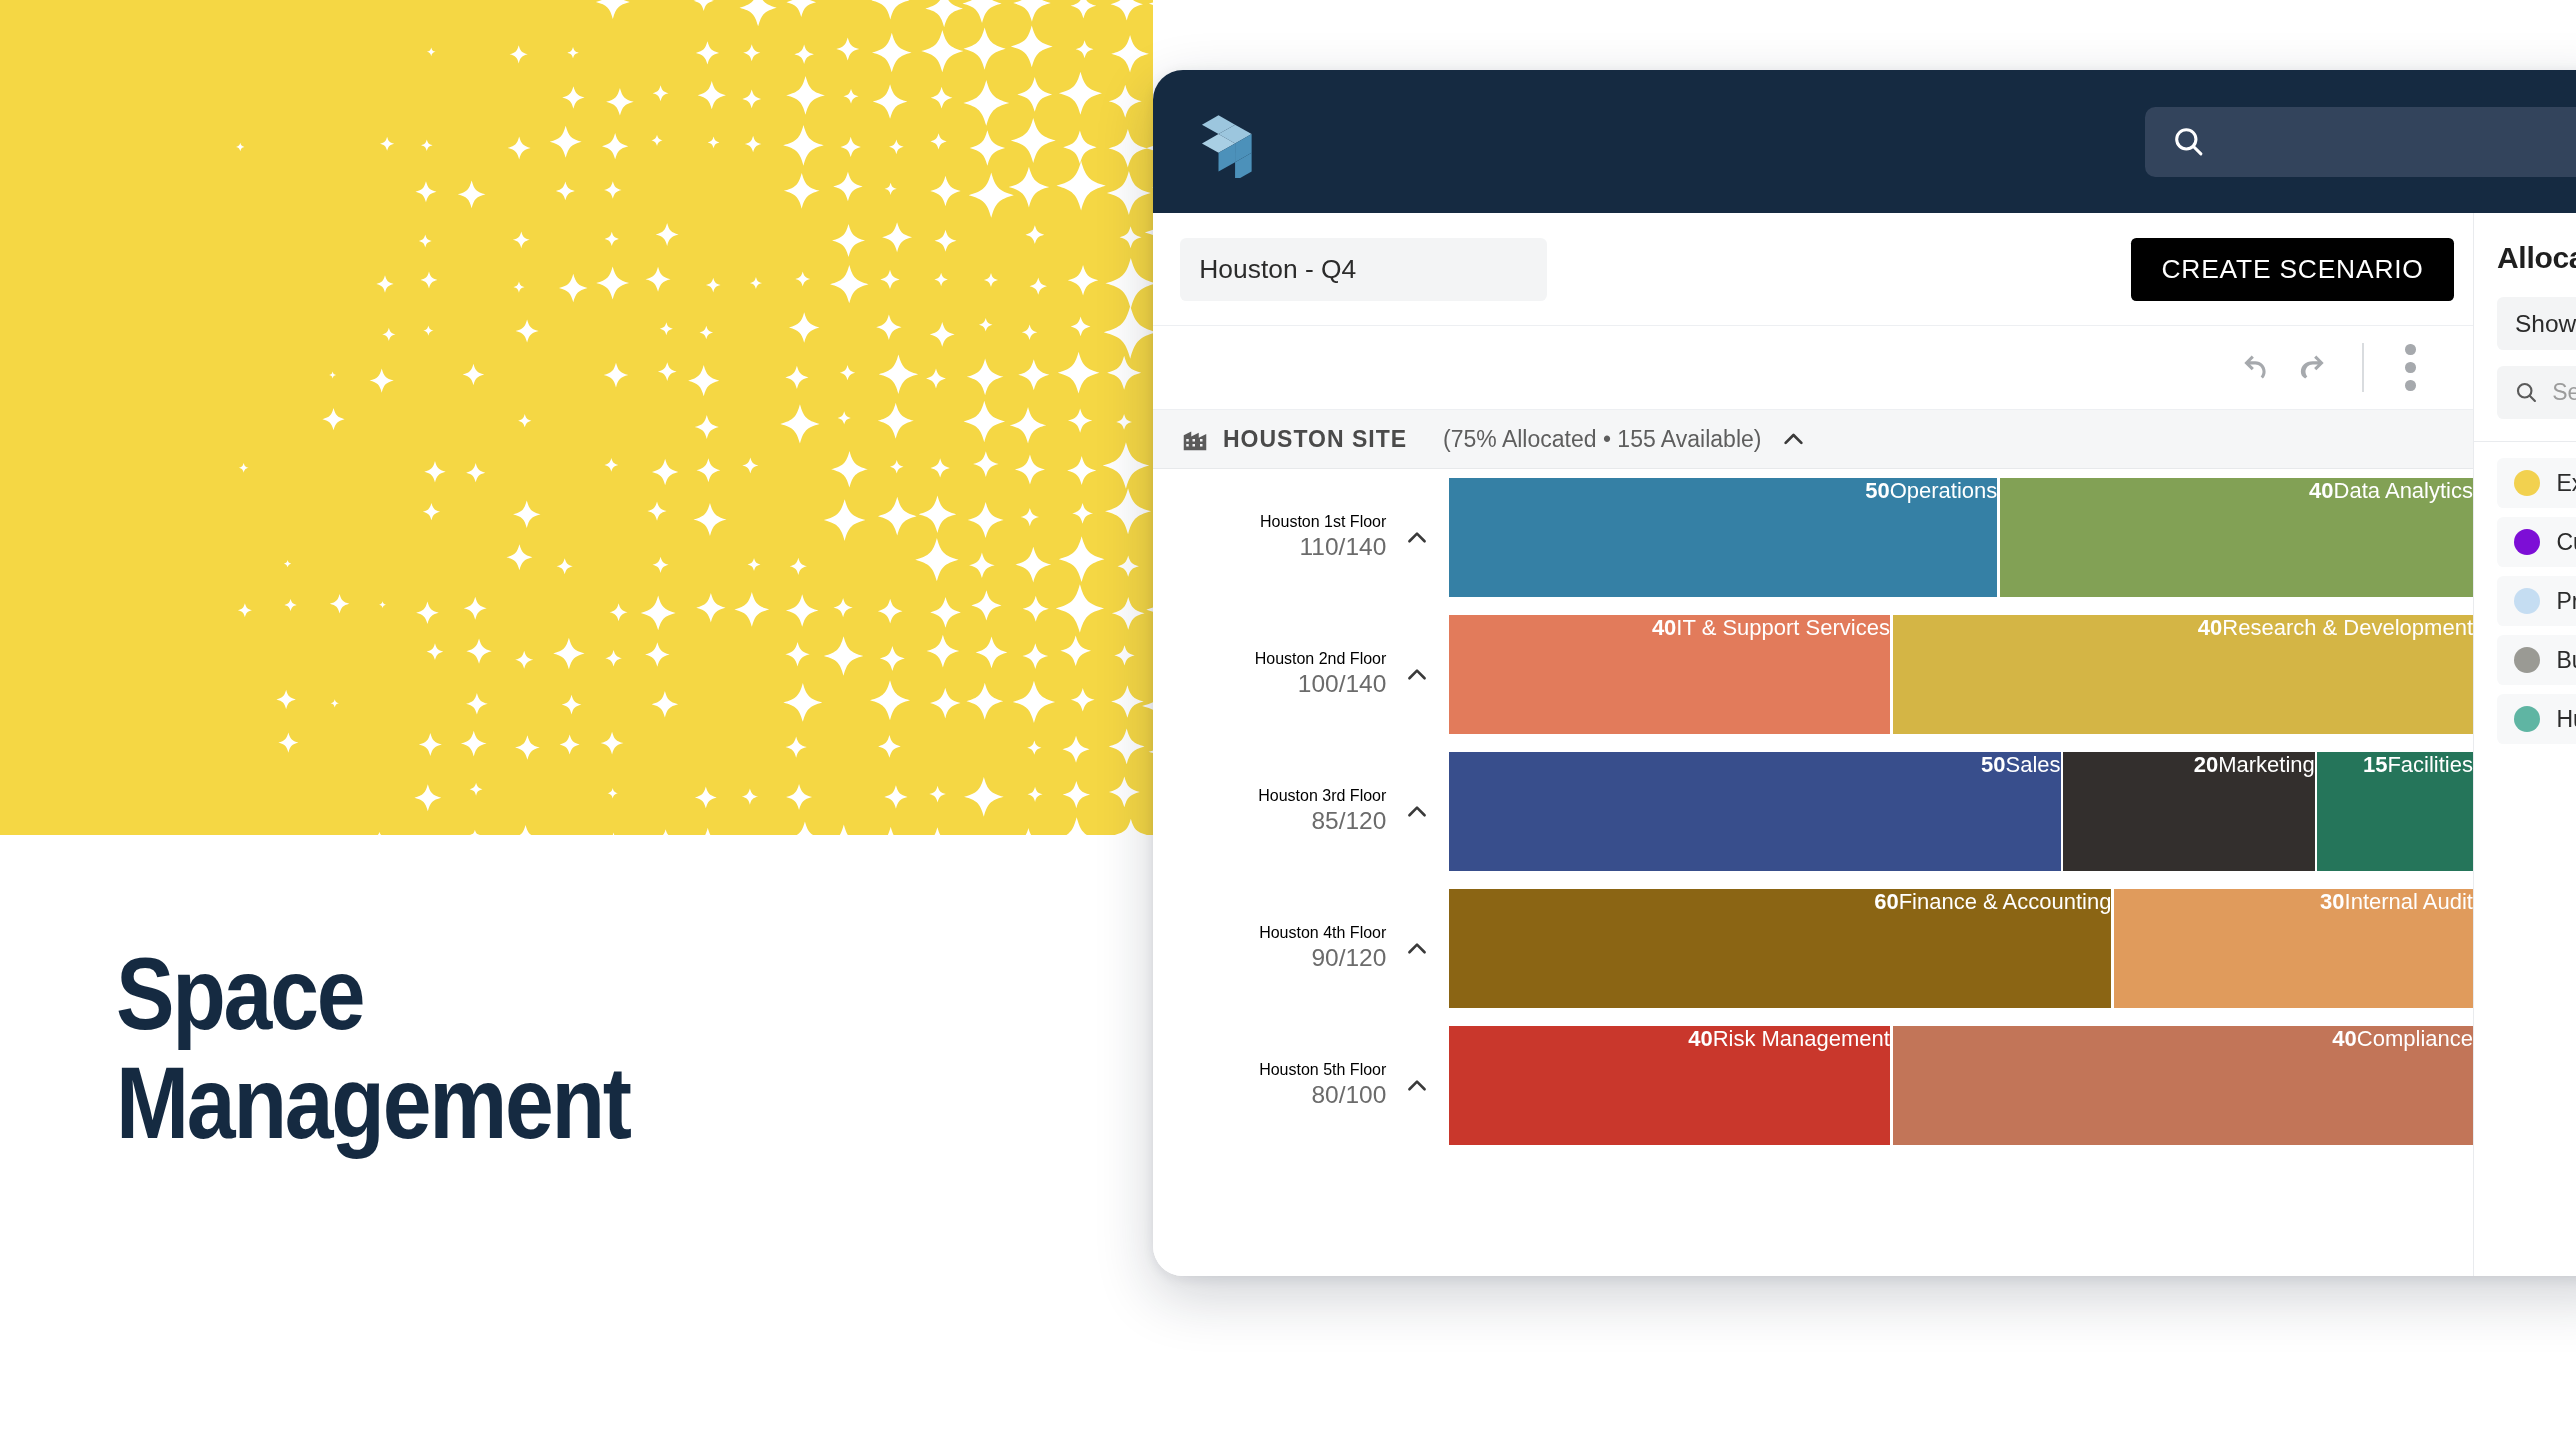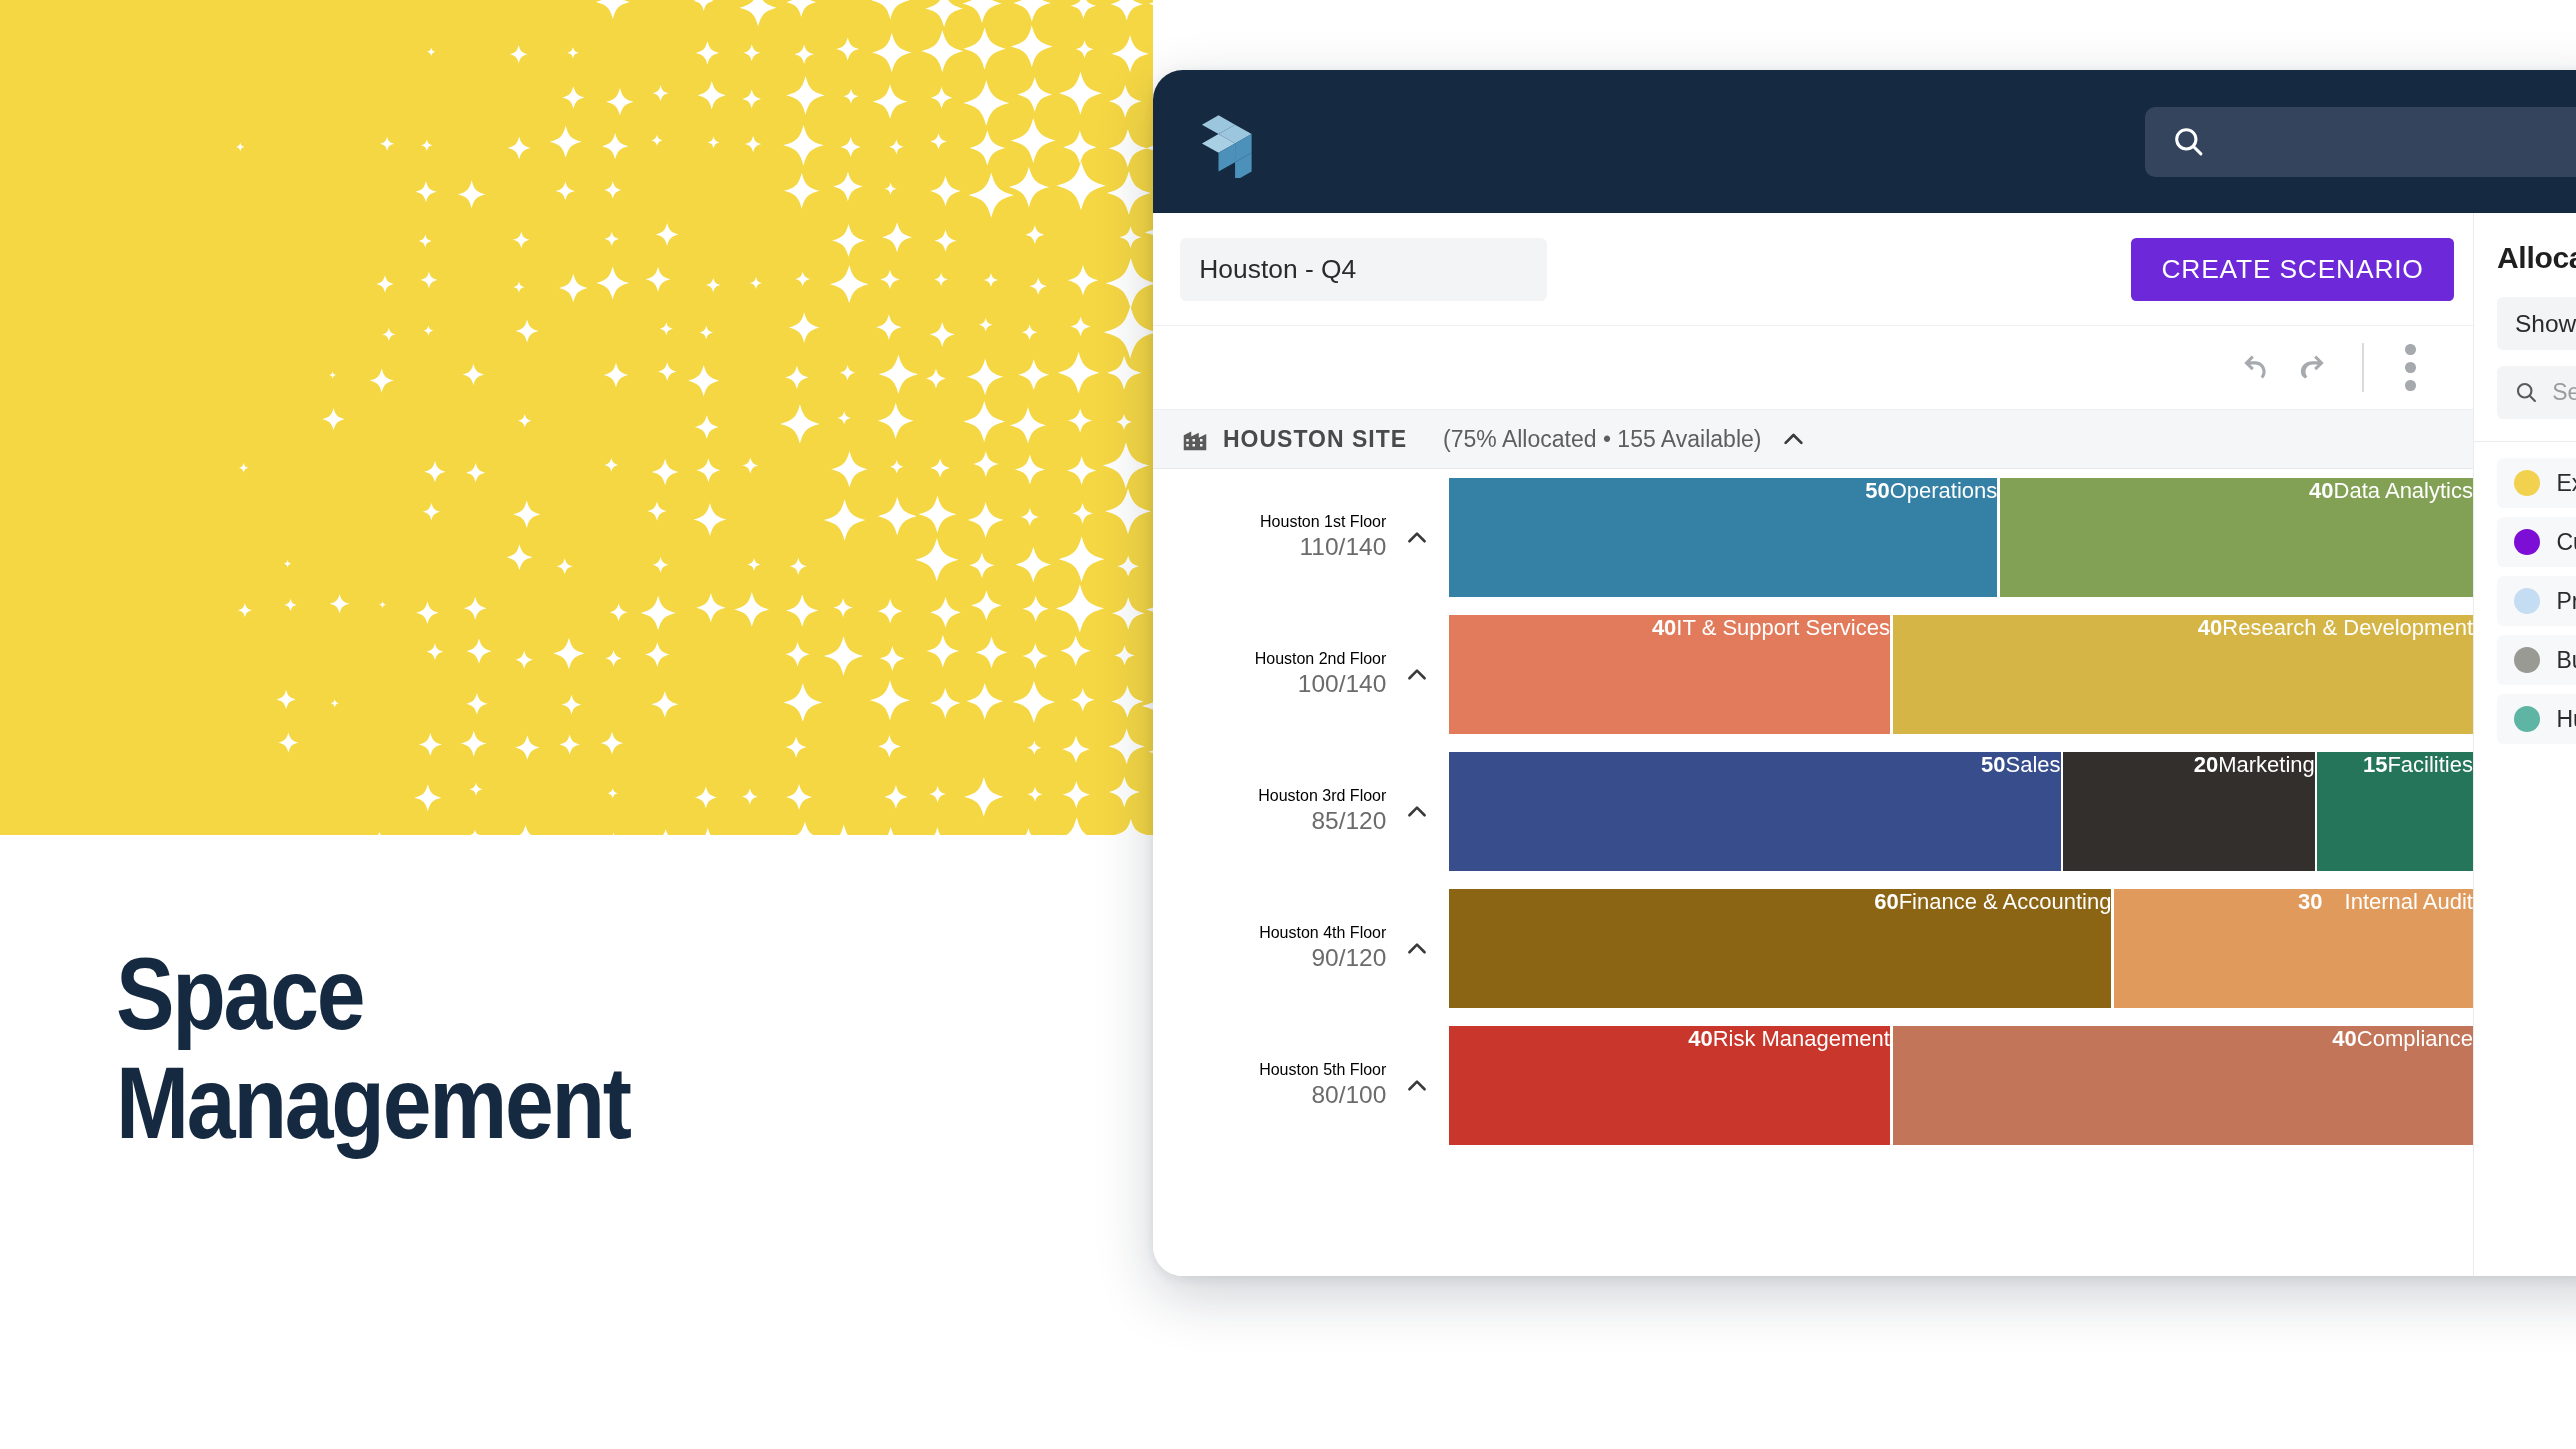--- a/index.html
+++ b/index.html
@@ -91,21 +91,21 @@
     width: 367px; height: 63px;
     background: #F3F4F5; border-radius: 6.4px;
     display: flex; align-items: center;
     padding: 0 19.3px;
     font-size: 26.4px; color: #2b2b2b;
     font-family: Liberation Sans, sans-serif;
   }
   .scenario-spacer { flex: 1 1 auto; }
   .btn-create {
     height: 63px; padding: 0 30px;
-    background: #6d28d9; color: #fff;
+    background: #000000; color: #fff;
     border: 0; border-radius: 5.2px;
     font-size: 26.4px; letter-spacing: 0.8px;
     font-family: "Liberation Sans", sans-serif;
     cursor: pointer;
     display:flex; align-items:center;
     margin-right: 19.3px;
   }
 
   
   .toolbar {
@@ -631,21 +631,21 @@
                   <svg width="26" height="26" viewBox="0 0 24 24" xmlns="http://www.w3.org/2000/svg">
                     <polyline points="5,15 12,8 19,15" fill="none" stroke="#3A3A3A" stroke-width="2.4" stroke-linecap="round" stroke-linejoin="round"></polyline>
                   </svg>
                 </div>
               </div>
               <div class="floor-bars">
                 <div class="seg" style="background: rgb(139, 101, 20); flex: 60 0 0px; padding-left: 31px;">
                   <div class="seg-val">60</div>
                   <div class="seg-name">Finance &amp; Accounting</div>
                 </div>
-                <div class="seg" style="background: rgb(224, 155, 92); flex: 33 0 0px; gap: 22px;">
+                <div class="seg" style="background: rgb(224, 155, 92); flex: 33 0 0px;">
                   <div class="seg-val">30</div>
                   <div class="seg-name">Internal Audit</div>
                 </div>
               </div>
             </div>
             <div class="floor-row">
               <div class="floor-label">
                 <div class="floor-text">
                   <div class="floor-name">Houston 5th Floor</div>
                   <div class="floor-cap">80/100</div>

